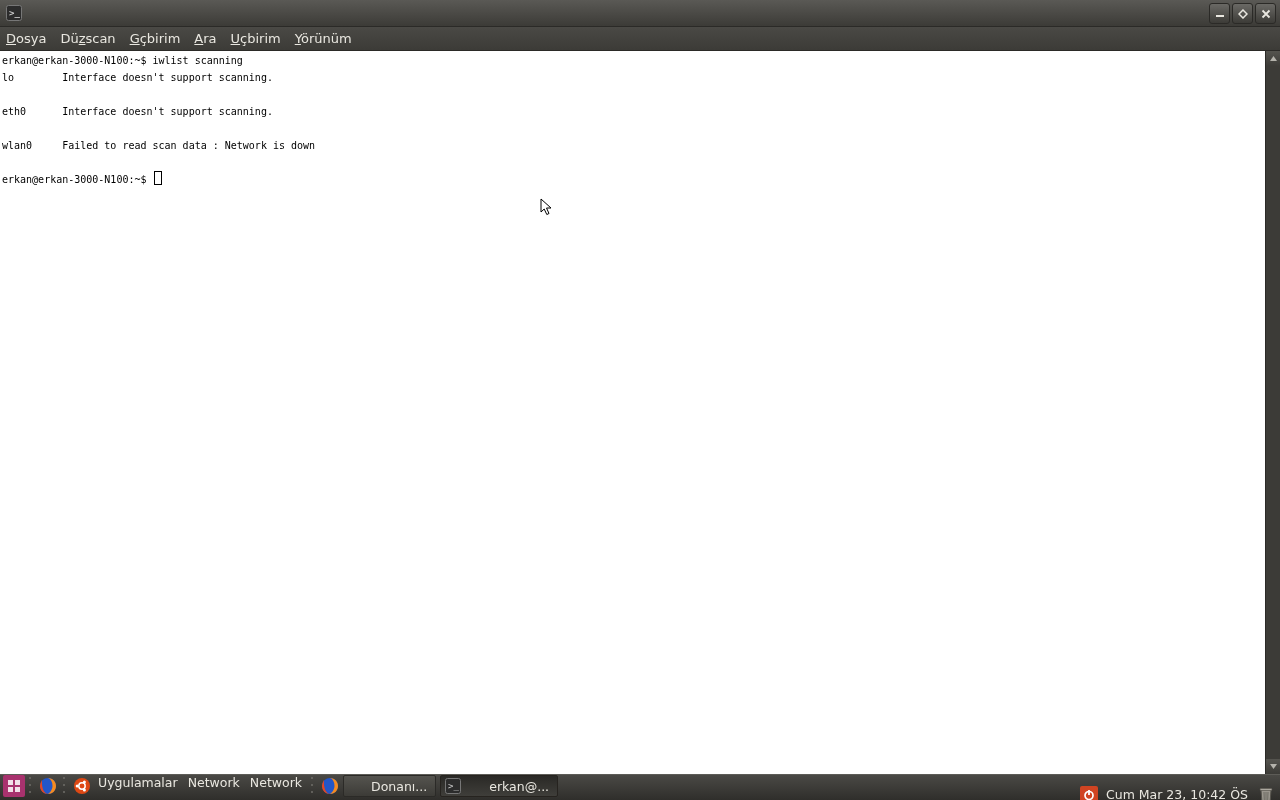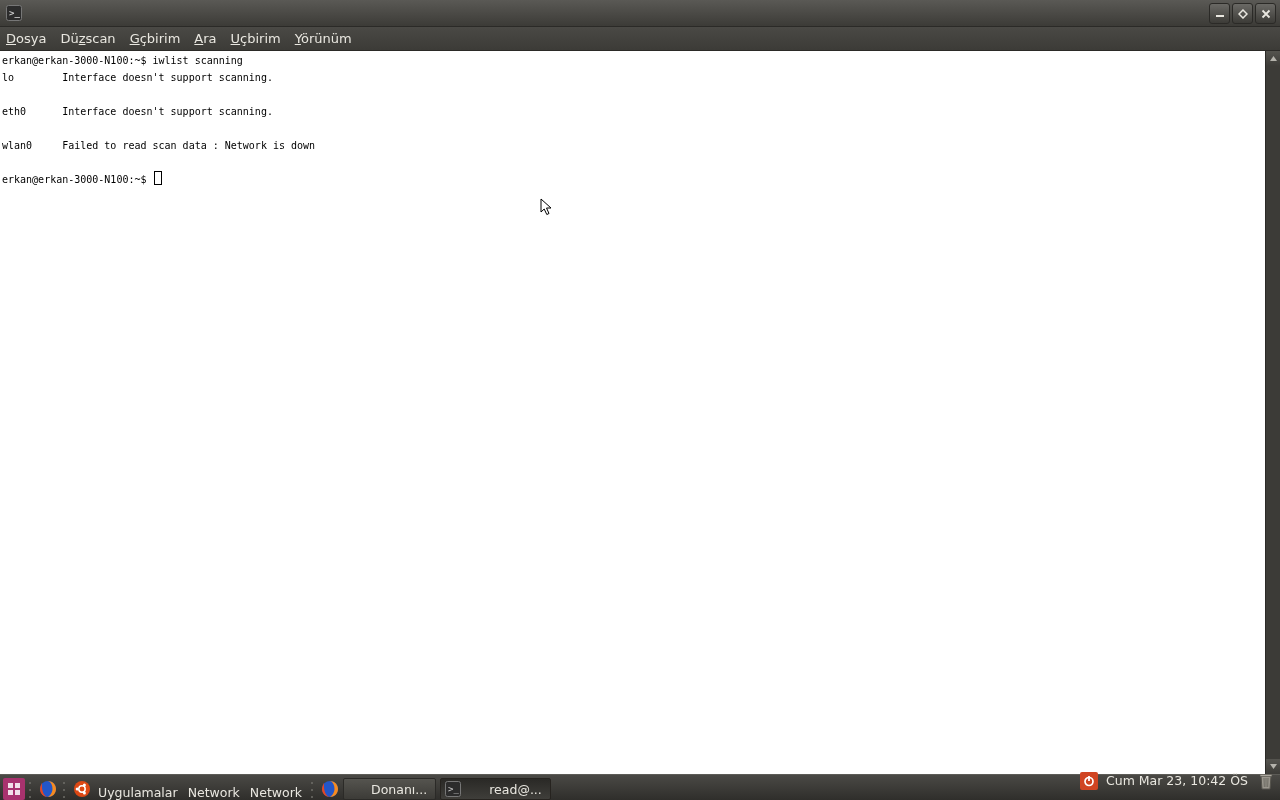--- a/index.html
+++ b/index.html
@@ -21,21 +21,21 @@
   .term-content{flex:1;padding:1px 2px;font-family:"DejaVu Sans Mono","Courier New",monospace;font-size:10px;line-height:17px;color:#000;white-space:pre;}
   .term-scroll{width:15px;background:#3c3b37;position:relative;border-left:1px solid #2b2a27;}
   .term-scroll .arrow{width:100%;height:15px;background:linear-gradient(to bottom,#55544f,#3c3b37);display:flex;align-items:center;justify-content:center;}
   .term-scroll .arrow-dn{position:absolute;bottom:0;}
   .term-scroll .arrow svg{display:block;}
   .term-cursor{display:inline-block;width:8px;height:14px;border:1px solid #000;vertical-align:text-bottom;margin-left:1px;}
   
   .mouse-ptr{position:absolute;left:540px;top:198px;pointer-events:none;}
   .mouse-ptr svg{display:block;}
   
-  .taskbar{position:absolute;left:0;right:0;bottom:0;height:26px;background:linear-gradient(to bottom,#4a4945 0%,#2f2e2b 100%);display:flex;align-items:flex-end;color:#e9e7e0;font-size:12.5px;border-top:1px solid #5d5c57;}
+  .taskbar{position:absolute;left:0;right:0;bottom:0;height:26px;background:linear-gradient(to bottom,#4a4945 0%,#2f2e2b 100%);display:flex;align-items:flex-start;color:#e9e7e0;font-size:12.5px;border-top:1px solid #5d5c57;}
   .taskbar .launcher{width:22px;height:22px;margin-left:3px;display:flex;align-items:center;justify-content:center;}
   .taskbar .launcher-pink{background:#a8326e;border-radius:2px;}
   .taskbar .sep{width:3px;height:20px;display:flex;flex-direction:column;justify-content:space-around;align-items:center;margin:0 3px;}
   .taskbar .sep::before,.taskbar .sep::after{content:"";width:2px;height:2px;background:#6f6e68;border-radius:50%;}
   .taskbar .sep .mid{width:2px;height:2px;background:#6f6e68;border-radius:50%;}
   .taskbar .txt-item{margin:0 5px;cursor:default;}
   .taskbar .task-btn{height:22px;display:flex;align-items:center;padding:0 8px 0 4px;margin:0 2px;border-radius:2px;gap:5px;max-width:170px;}
   .taskbar .task-btn.active{background:linear-gradient(to bottom,#2a2926,#3f3e3a);border:1px solid #26231f;}
   .taskbar .task-btn.inactive{background:linear-gradient(to bottom,#55544f,#3c3b37);border:1px solid #2b2a27;}
   .taskbar .task-btn .icon{width:16px;height:16px;display:flex;align-items:center;justify-content:center;}
@@ -161,21 +161,21 @@
   <div class="task-btn inactive">
     <span class="label">Donanı...</span>
   </div>
   <div class="task-btn active">
     <span class="icon">
       <svg width="16" height="16">
           <rect x="0.5" y="0.5" width="15" height="15" rx="2" fill="#2c2c2c" stroke="#777"></rect>
           <text x="3" y="11" font-family="monospace" font-size="9" fill="#ccc">&gt;_</text>
         </svg>
     </span>
-    <span class="label">read@...</span>
+    <span class="label">erkan@...</span>
   </div>
   <div class="spacer"></div>
   <div class="tray">
     <div class="shutdown">
       <svg width="12" height="12">
           <circle cx="6" cy="6.5" r="4" fill="none" stroke="#fff" stroke-width="1.7"></circle>
           <rect x="5.1" y="1" width="1.8" height="5" fill="#fff"></rect>
         </svg>
     </div>
     <span class="clock">Cum Mar 23, 10:42 ÖS</span>

